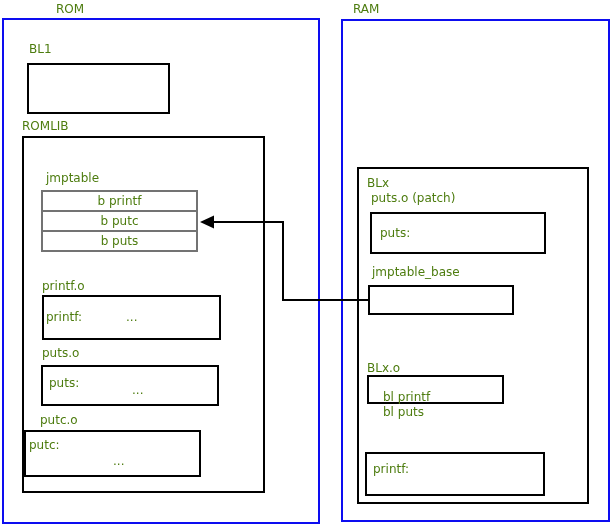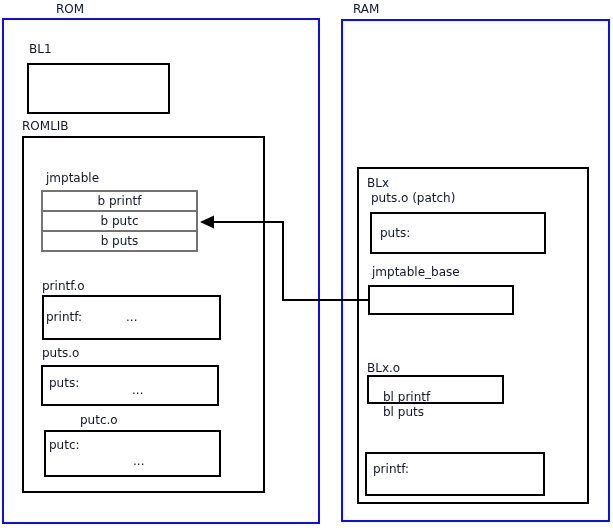--- a/index.html
+++ b/index.html
@@ -6,21 +6,21 @@
     margin: 0;
     padding: 0;
     background: #ffffff;
   }
   #canvas {
     position: relative;
     width: 613px;
     height: 530px;
     background: #ffffff;
     font-family: "DejaVu Sans", "Liberation Sans", sans-serif;
-    color: #0f172a;
+    color: #4d7c0f;
     overflow: hidden;
   }
   .lbl {
     position: absolute;
     font-size: 12px;
     line-height: 14px;
     white-space: nowrap;
   }
   .blue-box {
     position: absolute;
@@ -91,22 +91,22 @@
     <span class="box-sym" style="left:2px; top:13px;">printf:</span>
     <span class="box-sym" style="left:82px; top:13px;">...</span>
   </div>
 
   <div class="lbl" style="left:42px; top:346px;">puts.o</div>
   <div class="black-box" style="left:41px; top:365px; width:178px; height:41px;">
     <span class="box-sym" style="left:6px; top:9px;">puts:</span>
     <span class="box-sym" style="left:89px; top:16px;">...</span>
   </div>
 
-  <div class="lbl" style="left:40px; top:413px;margin-left:40px;">putc.o</div>
-  <div class="black-box" style="left:44px; top:430px; width:177px; height:47px;">
+  <div class="lbl" style="left:40px; top:413px;">putc.o</div>
+  <div class="black-box" style="left:24px; top:430px; width:177px; height:47px;">
     <span class="box-sym" style="left:3px; top:6px;">putc:</span>
     <span class="box-sym" style="left:87px; top:22px;">...</span>
   </div>
 
   <div class="lbl" style="left:353px; top:2px;">RAM</div>
   <div class="blue-box" style="left:341px; top:19px; width:269px; height:503px;"></div>
 
   <div class="black-box" style="left:357px; top:167px; width:232px; height:337px;"></div>
   <div class="lbl" style="left:367px; top:176px;">BLx</div>
 

